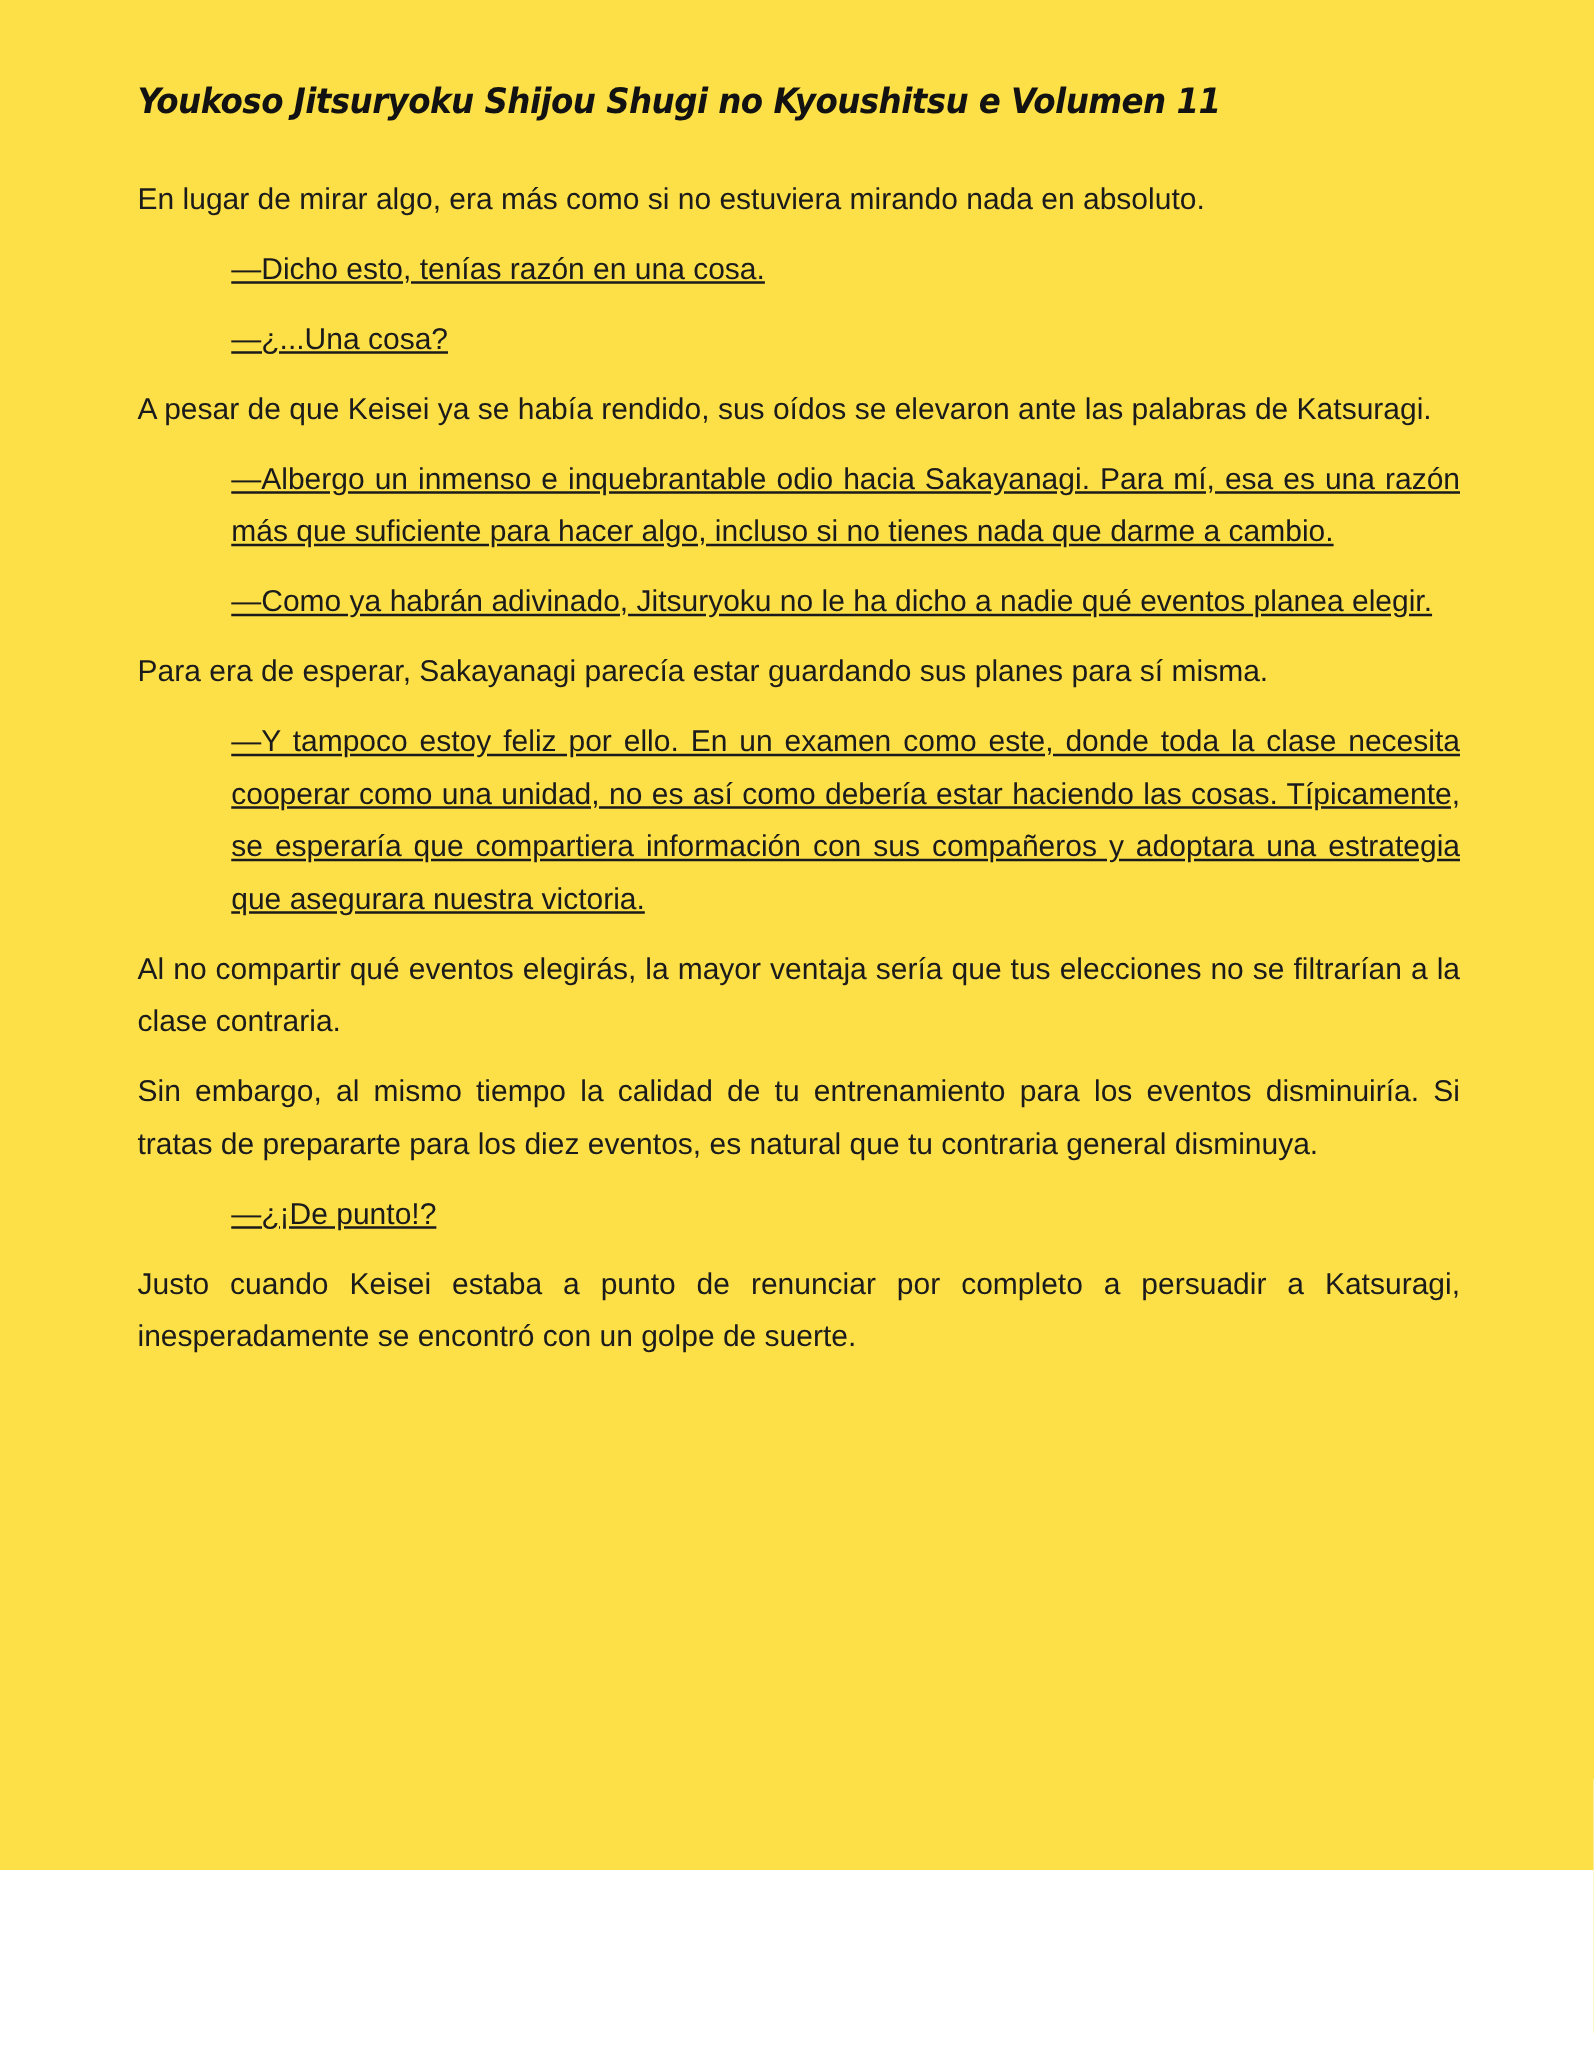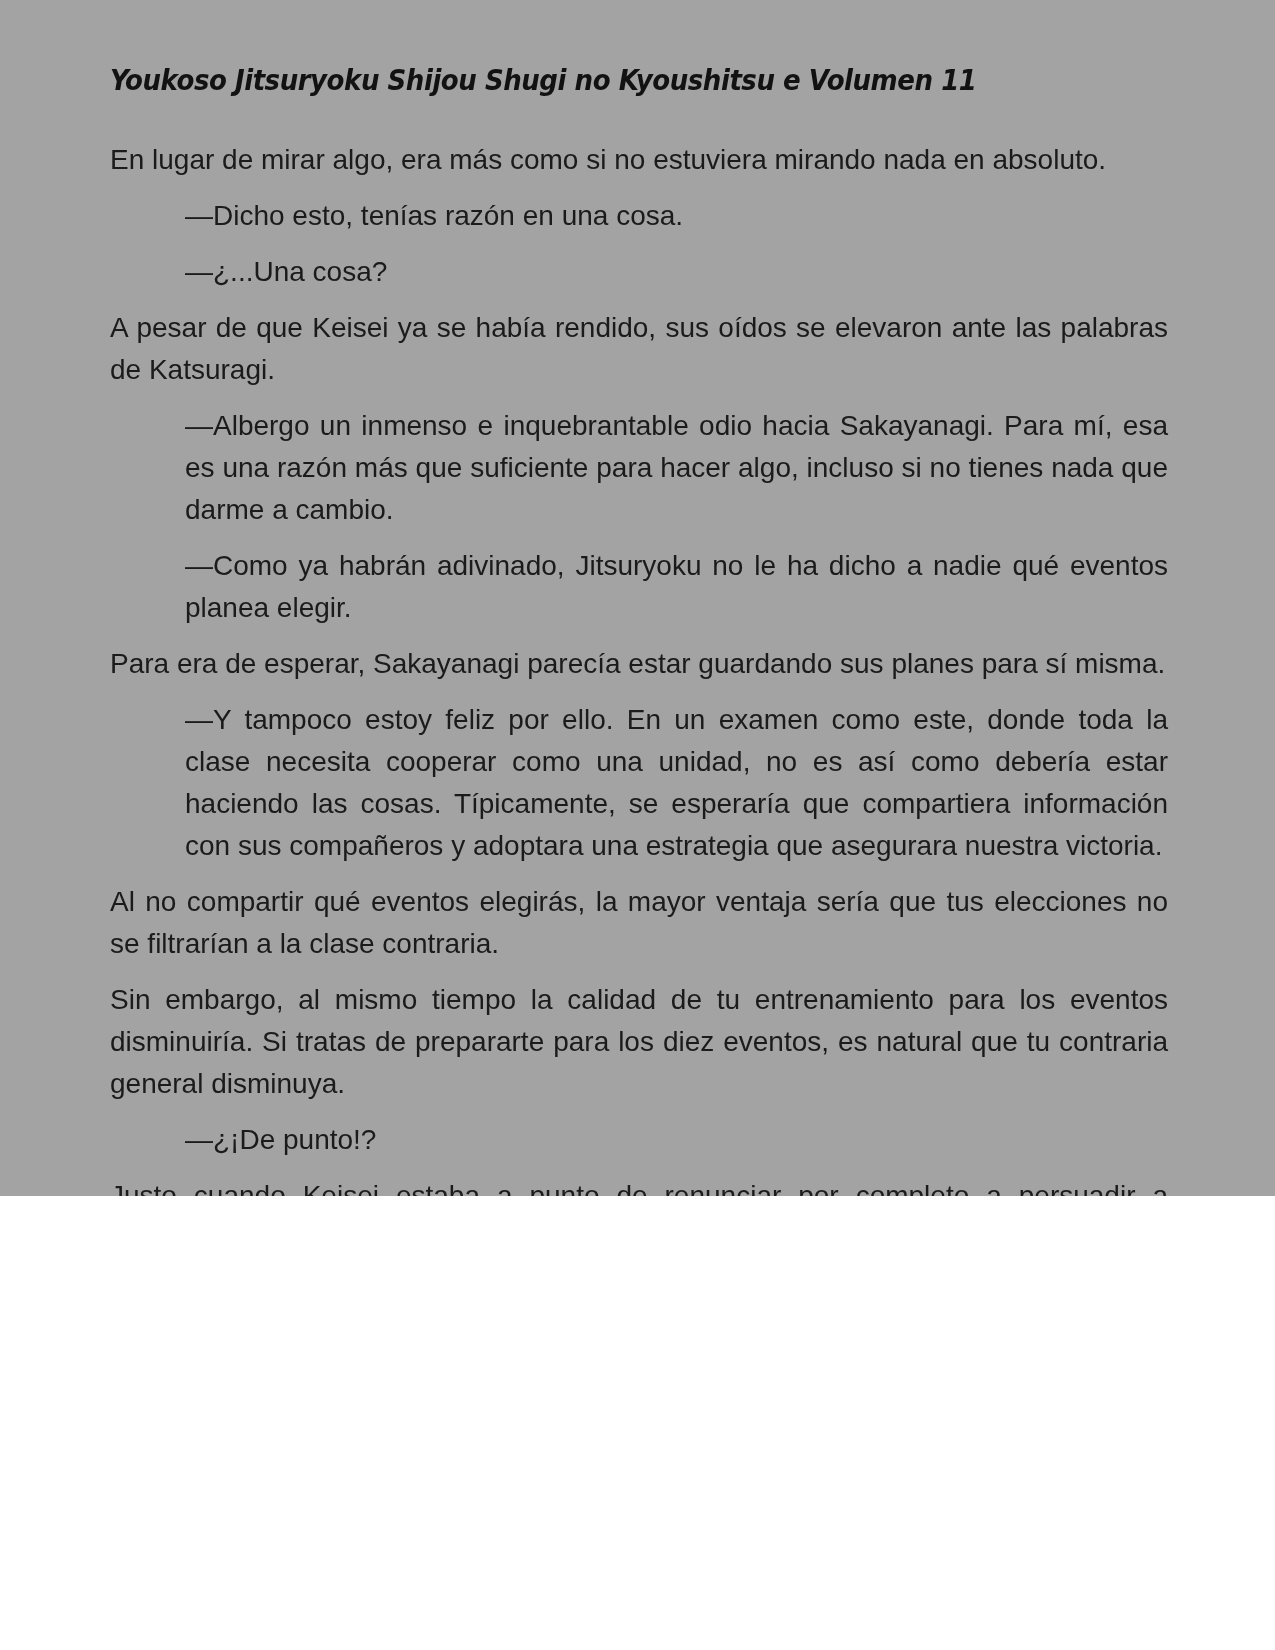--- a/index.html
+++ b/index.html
@@ -3,22 +3,22 @@
 <meta charset="utf-8">
 <style>
   html, body {
     margin: 0;
     padding: 0;
     background: #ffffff;
   }
   .page {
     position: relative;
     width: 1275px;
-    height: 1196px;
-    background: #a3a3a3;
+    height: 1496px;
+    background: #fde047;
     overflow: hidden;
     font-family: "Liberation Sans", sans-serif;
     color: #1b1b1b;
   }
   .header {
     position: absolute;
     top: 64px;
     left: 110px;
     right: 107px;
   }
@@ -37,28 +37,29 @@
     white-space: nowrap;
   }
   .content {
     position: absolute;
     top: 139px;
     left: 110px;
     width: 1058px;
   }
   .para {
     margin: 0 0 14px 0;
-    font-size: 28px;
+    font-size: 24px;
     line-height: 42px;
     text-align: justify;
     text-align-last: left;
     color: #1b1b1b;
   }
   .para.dialogue {
     margin-left: 75px;
+    text-decoration: underline;
   }
   .footer {
     position: absolute;
     top: 1506px;
     left: 110px;
     right: 107px;
   }
   .rule-thick {
     height: 8px;
     background: #5a2a2d;

